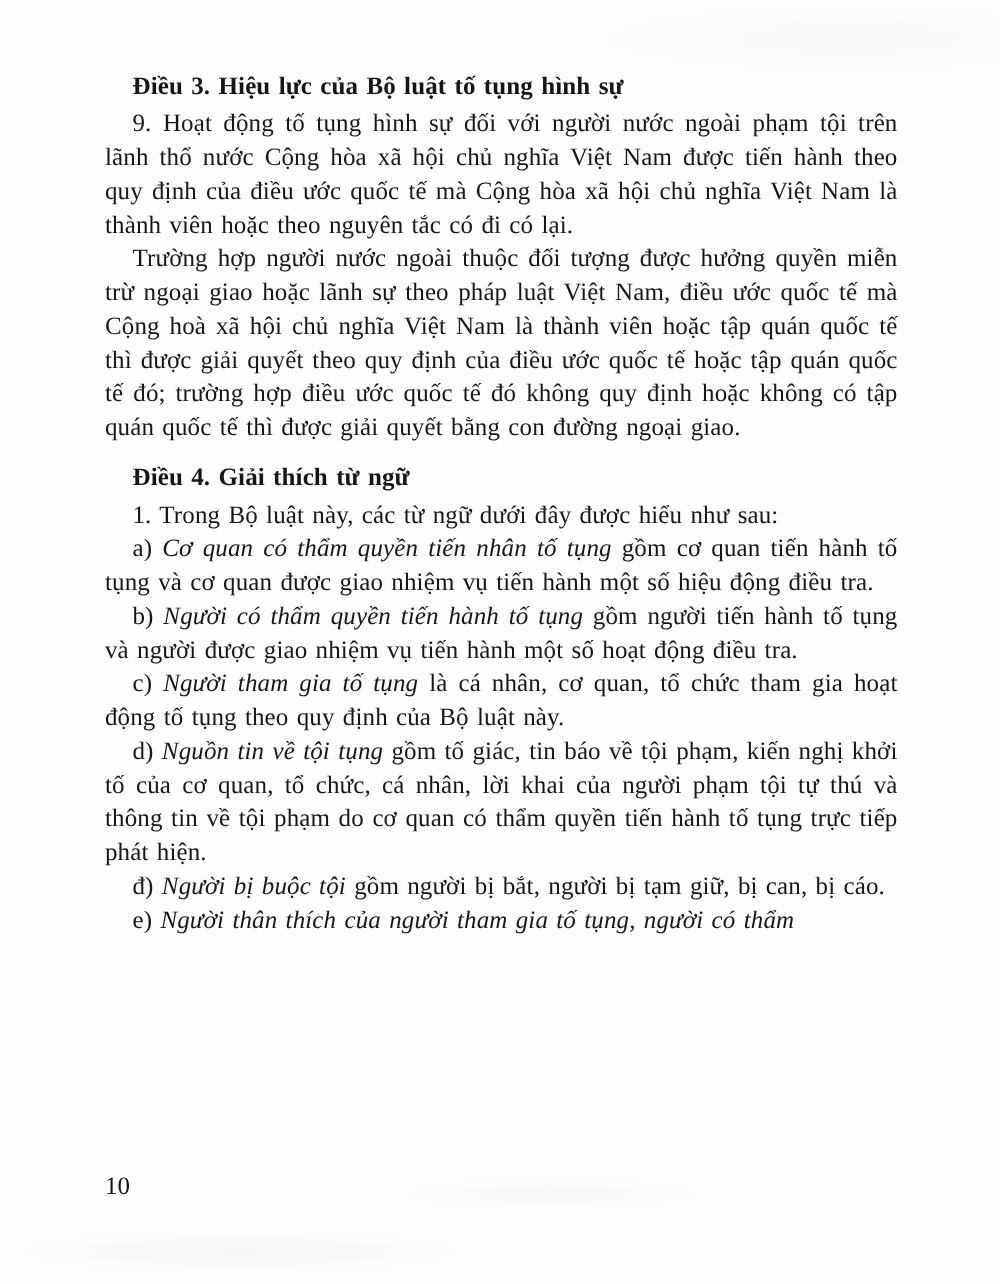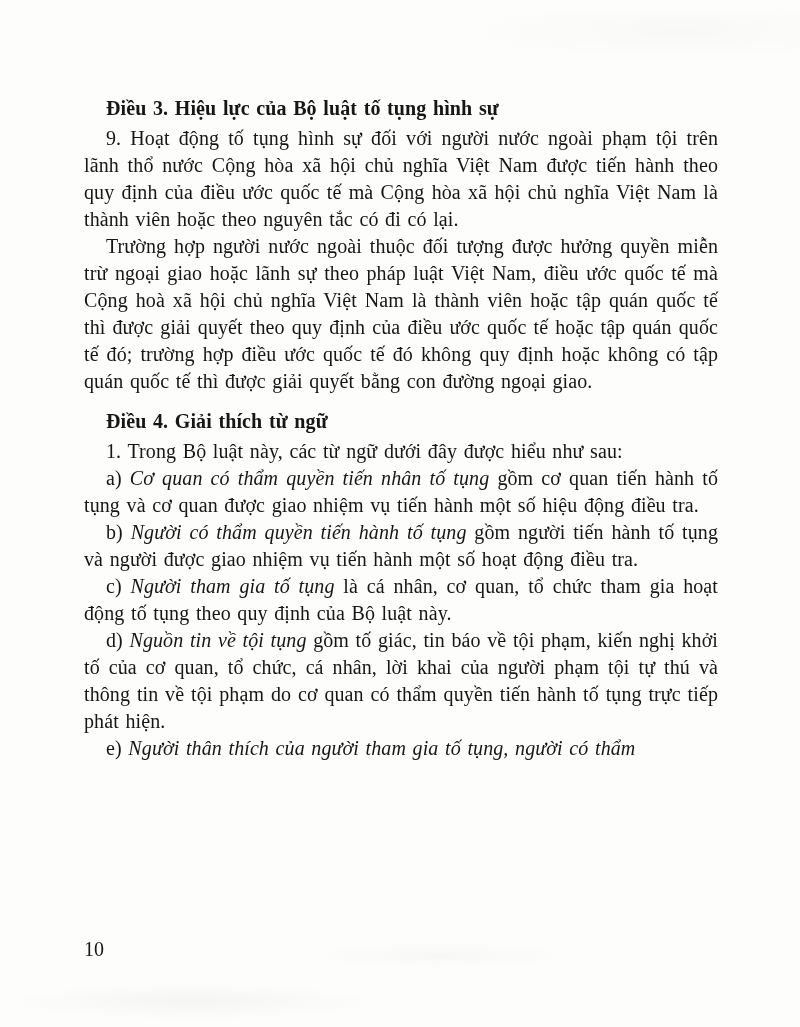--- a/index.html
+++ b/index.html
@@ -22,21 +22,20 @@
       radial-gradient(ellipse 260px 26px at 24% 97.5%, rgba(90,90,90,0.05), transparent 70%),
       radial-gradient(ellipse 180px 20px at 55% 93%, rgba(90,90,90,0.035), transparent 70%),
       radial-gradient(ellipse 300px 40px at 85% 3%, rgba(90,90,90,0.03), transparent 70%);
   }
   .text-block {
     font-size: 20px;
     line-height: 27px;
     text-align: justify;
     word-spacing: 1.5px;
     letter-spacing: 0.1px;
-    margin-top: 39px;
   }
   .article-heading {
     font-size: 20px;
     line-height: 27px;
     font-weight: bold;
     margin: 0 0 3px 0;
     text-indent: 22px;
     text-align: left;
   }
   section.sec + section.sec .article-heading {
@@ -70,17 +69,18 @@
         <p><span>9. Hoạt động tố tụng hình sự đối với người nước ngoài phạm tội trên lãnh thổ nước Cộng hòa xã hội chủ nghĩa Việt Nam được tiến hành theo quy định của điều ước quốc tế mà Cộng hòa xã hội chủ nghĩa Việt Nam là thành viên hoặc theo nguyên tắc có đi có lại.</span></p>
         <p><span>Trường hợp người nước ngoài thuộc đối tượng được hưởng quyền miễn trừ ngoại giao hoặc lãnh sự theo pháp luật Việt Nam, điều ước quốc tế mà Cộng hoà xã hội chủ nghĩa Việt Nam là thành viên hoặc tập quán quốc tế thì được giải quyết theo quy định của điều ước quốc tế hoặc tập quán quốc tế đó; trường hợp điều ước quốc tế đó không quy định hoặc không có tập quán quốc tế thì được giải quyết bằng con đường ngoại giao.</span></p>
       </section>
       <section class="sec">
         <h2 class="article-heading">Điều 4. Giải thích từ ngữ</h2>
         <p><span>1. Trong Bộ luật này, các từ ngữ dưới đây được hiểu như sau:</span></p>
         <p><span>a) </span><span class="it">Cơ quan có thẩm quyền tiến nhân tố tụng</span><span> gồm cơ quan tiến hành tố tụng và cơ quan được giao nhiệm vụ tiến hành một số hiệu động điều tra.</span></p>
         <p><span>b) </span><span class="it">Người có thẩm quyền tiến hành tố tụng</span><span> gồm người tiến hành tố tụng và người được giao nhiệm vụ tiến hành một số hoạt động điều tra.</span></p>
         <p><span>c) </span><span class="it">Người tham gia tố tụng</span><span> là cá nhân, cơ quan, tổ chức tham gia hoạt động tố tụng theo quy định của Bộ luật này.</span></p>
         <p><span>d) </span><span class="it">Nguồn tin về tội tụng</span><span> gồm tố giác, tin báo về tội phạm, kiến nghị khởi tố của cơ quan, tổ chức, cá nhân, lời khai của người phạm tội tự thú và thông tin về tội phạm do cơ quan có thẩm quyền tiến hành tố tụng trực tiếp phát hiện.</span></p>
+        <p><span>đ) </span><span class="it">Người bị buộc tội</span><span> gồm người bị bắt, người bị tạm giữ, bị can, bị cáo.</span></p>
         <p><span>e) </span><span class="it">Người thân thích của người tham gia tố tụng, người có thẩm</span></p>
       </section>
     </main>
   <div class="page-number">10</div>
 </div>
 
 </body></html>

